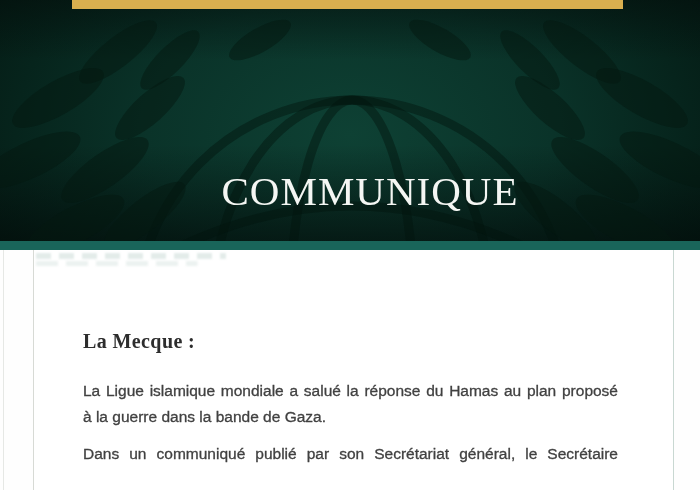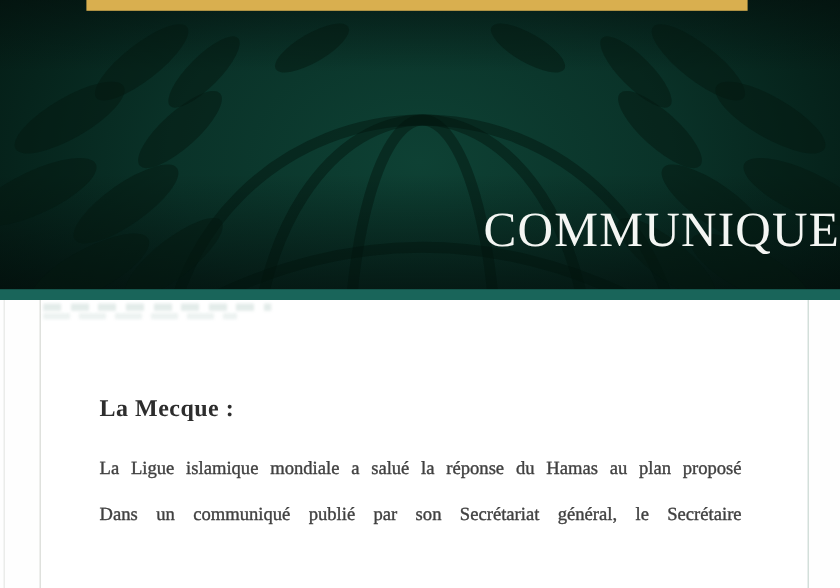--- a/index.html
+++ b/index.html
@@ -34,21 +34,21 @@
     position: absolute;
     left: 0; top: 0;
     display: block;
   }
 
   .hero-title {
     position: absolute;
     left: 0; right: 0;
     top: 171px;
     margin: 0;
-    text-align: right;
+    text-align: center;
     font-family: "Liberation Serif", "DejaVu Serif", serif;
     font-weight: 400;
     font-size: 41px;
     line-height: 1.0;
     letter-spacing: 1px;
     color: #f4f6f3;
     padding-left: 40px;
   }
 
   .teal-band {
@@ -107,21 +107,21 @@
 
   .para {
     margin: 0 0 12px 0;
     font-size: 15.5px;
     line-height: 25.5px;
     color: #414141;
     -webkit-text-stroke: 0.3px #414141;
   }
 
   .para .line { text-align: justify; }
-  .para .line.jl { text-align: justify; text-align-last: justify; font-family: Liberation Serif, serif; }
+  .para .line.jl { text-align: justify; text-align-last: justify; }
 </style>
 </head>
 <body>
 
 <div class="stage">
 
   <header class="hero">
     <svg class="emblem" width="700" height="241" viewBox="0 0 700 241" aria-hidden="true">
       <g fill="none" stroke="#02150e" stroke-opacity="0.45" stroke-width="9">
         <circle cx="352" cy="315" r="215"></circle>
@@ -162,20 +162,21 @@
   <main class="doc-area">
     <div class="edge-hairline"></div>
 
     <section class="page-card">
       <div class="ghost-artifact"></div>
 
       <h2 class="location-heading">La Mecque :</h2>
 
       <div class="para">
         <div class="line jl">La Ligue islamique mondiale a salué la réponse du Hamas au plan proposé</div>
+        <div class="line">à la guerre dans la bande de Gaza.</div>
       </div>
 
       <div class="para">
         <div class="line jl">Dans un communiqué publié par son Secrétariat général, le Secrétaire</div>
       </div>
     </section>
   </main>
 
 </div>
 

